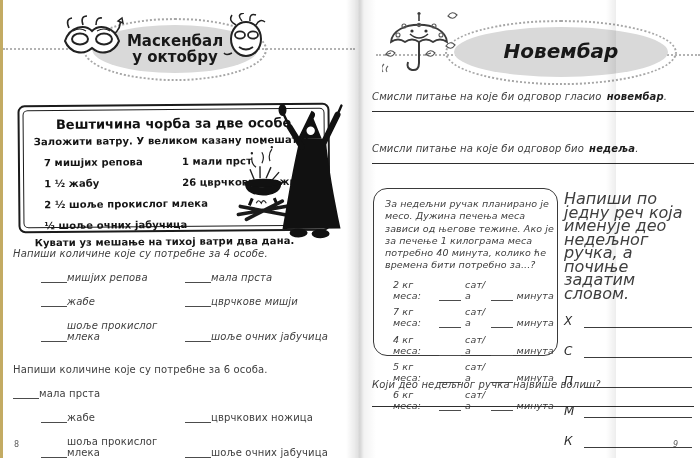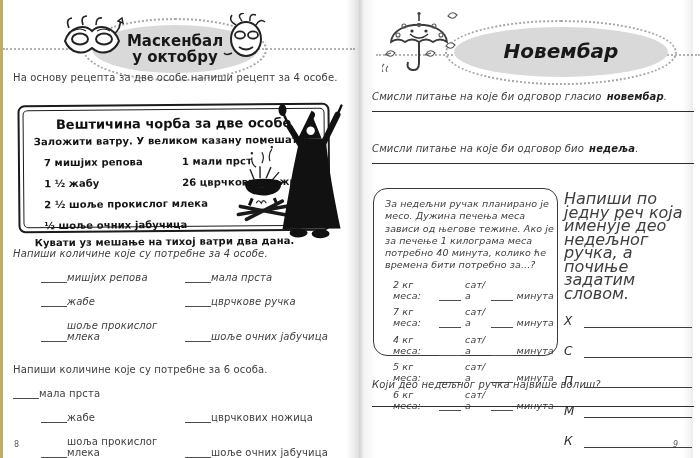--- a/index.html
+++ b/index.html
@@ -1,18 +1,18 @@
 <!DOCTYPE html>
 <html><head>
 <meta charset="utf-8">
 <style>
   * { margin:0; padding:0; box-sizing:border-box; }
   html,body { width:700px; height:458px; overflow:hidden; background:#ffffff;
               font-family:"DejaVu Sans", sans-serif; }
-  .spread { position:relative; width:693px; height:458px; background:#fdfdfd; }
+  .spread { position:relative; width:616px; height:458px; background:#fdfdfd; }
 
   .spine-strip { position:absolute; left:0; top:0; width:3px; height:458px; background:#c3ab63; }
   .gutter { position:absolute; left:346px; top:0; width:30px; height:458px;
             background:linear-gradient(90deg, rgba(0,0,0,0) 0%, rgba(0,0,0,0.10) 38%,
             rgba(0,0,0,0.16) 46%, rgba(0,0,0,0.05) 60%, rgba(0,0,0,0) 100%); pointer-events:none; z-index:30;}
   .right-shade { position:absolute; right:0; top:0; width:10px; height:458px;
             background:linear-gradient(90deg, rgba(0,0,0,0), rgba(0,0,0,0.07)); z-index:30;}
 
   .page { position:absolute; top:0; height:458px; background:#ffffff; }
   .page-left  { left:3px;  width:352px; }
@@ -109,21 +109,20 @@
           <path d="M20 8 q-6 -7 2 -8 M28 8 q-1 -8 6 -6 M34 12 q4 -7 9 -3 M14 12 q-8 -4 -4 -10" stroke="#222" stroke-width="1.5"></path>
           <ellipse cx="24" cy="26" rx="15" ry="17" fill="#fff" stroke="#222" stroke-width="2"></ellipse>
           <ellipse cx="18" cy="22" rx="5" ry="3.6" fill="#fff" stroke="#222" stroke-width="1.8"></ellipse>
           <ellipse cx="31" cy="22" rx="5" ry="3.6" fill="#fff" stroke="#222" stroke-width="1.8"></ellipse>
           <path d="M17 34 q7 5 14 0" stroke="#222" stroke-width="1.8"></path>
           <path d="M10 40 q-6 3 -8 0" stroke="#222" stroke-width="1.4"></path>
         </svg>
       </div>
     </div>
 
-    <div class="hand" style="position:absolute; left:10px; top:72px;">На основу рецепта за две особе напиши рецепт за 4 особе.</div>
 
     <div class="recipe">
       <div class="recipe-inner">
         <div class="rtitle">Вештичина чорба за две особе</div>
         <div class="rline">Заложити ватру. У великом казану помешати:</div>
         <div class="irow">
           <div class="rline c1">7 мишјих репова</div>
           <div class="rline">1 мали прст</div>
         </div>
         <div class="irow">
@@ -184,21 +183,21 @@
             <span class="hand">мала прста</span>
           </div>
       </div>
       <div class="trow">
         <div class="tcell c1">
             <span class="blank"></span>
             <span class="hand">жабе</span>
           </div>
         <div class="tcell">
             <span class="blank"></span>
-            <span class="hand">цврчкове ручка</span>
+            <span class="hand">цврчкове мишји</span>
           </div>
       </div>
       <div class="trow">
         <div class="tcell c1">
             <span class="blank"></span>
             <span class="hand">шоље прокислог млека</span>
           </div>
         <div class="tcell">
             <span class="blank"></span>
             <span class="hand">шоље очних јабучица</span>

